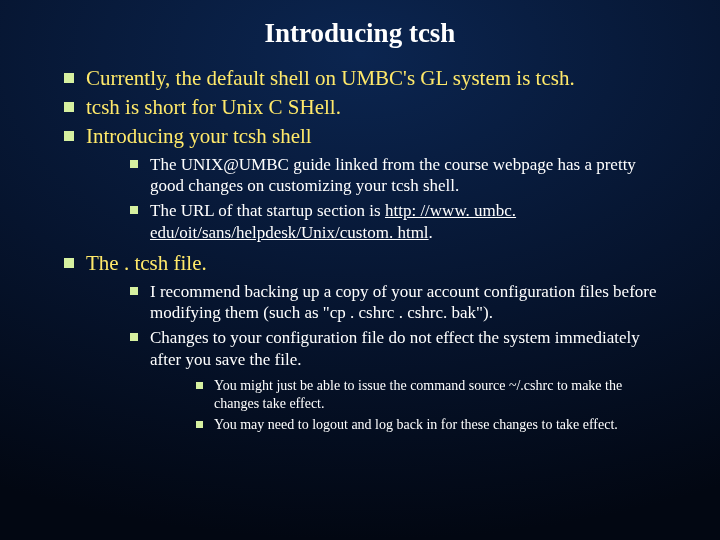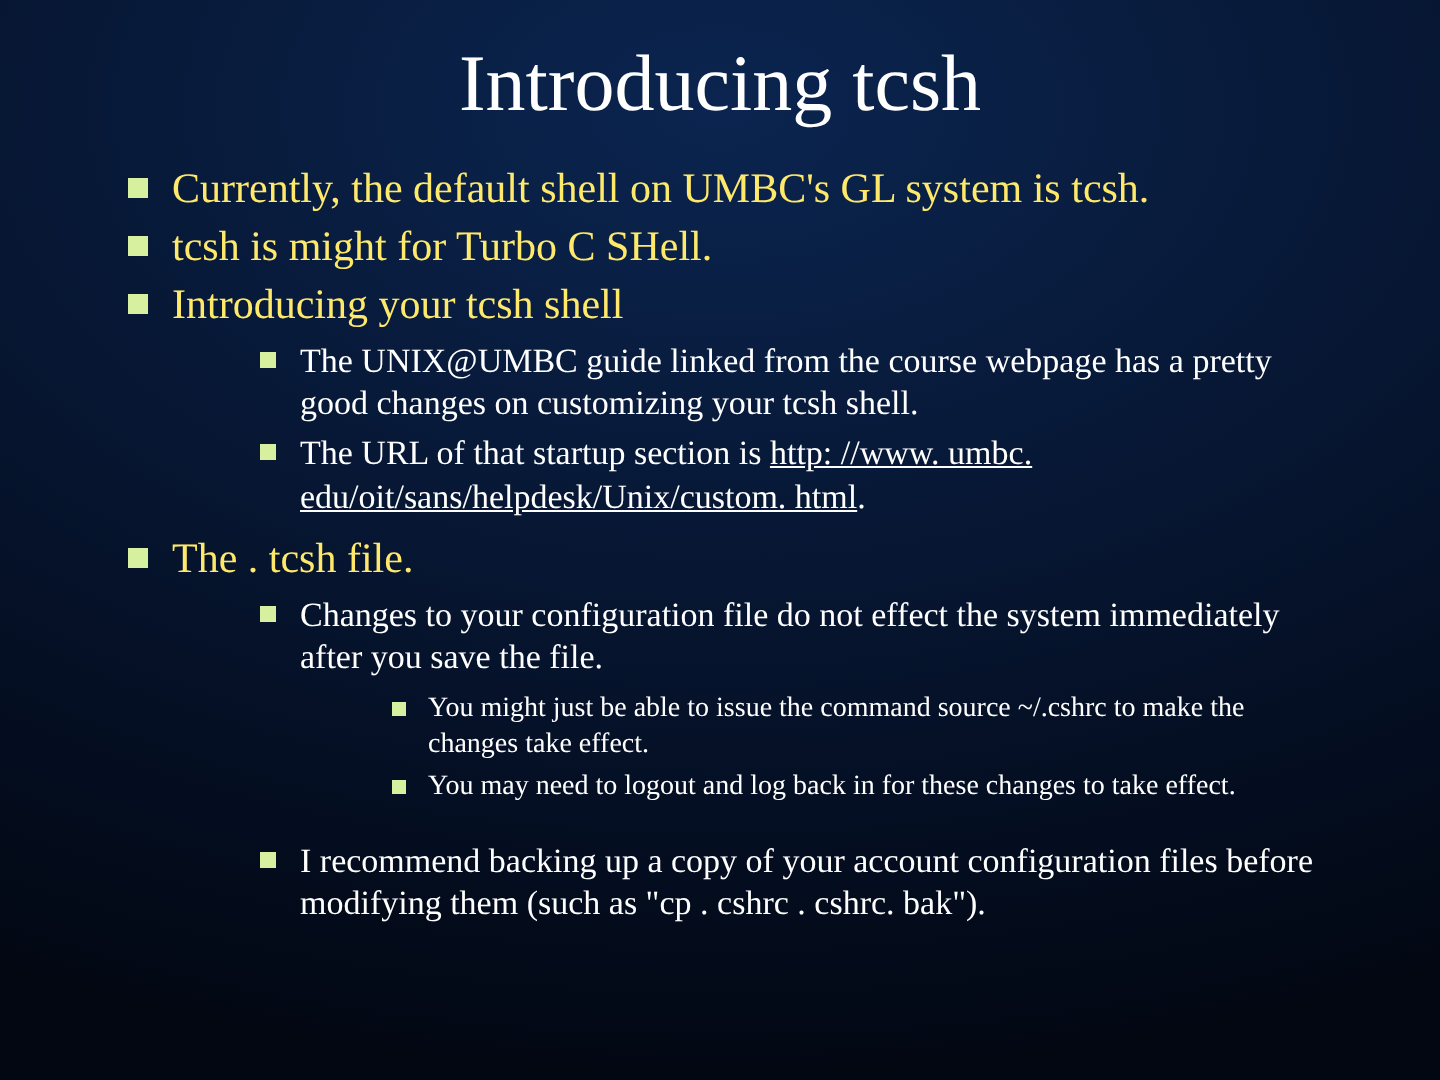--- a/index.html
+++ b/index.html
@@ -3,21 +3,21 @@
 <meta charset="utf-8">
 <style>
   html,body{margin:0;padding:0}
   body{
     width:720px;height:540px;
     background:radial-gradient(ellipse 110% 90% at 50% 10%,#0b2550 0%,#06142e 55%,#020712 100%);
     font-family:"Times New Roman",Times,serif;
     color:#fff;overflow:hidden;
   }
   .slide{padding:18px 30px 0 30px}
-  .title{font-size:40px;color:#fff;text-align:center;margin:0 0 14px 0;font-weight:400}
+  .title{font-size:27px;color:#fff;text-align:center;margin:0 0 14px 0;font-weight:700}
   ul{list-style:none;margin:16px;padding:0}
   .lvl1{padding-left:18px}
   .lvl1>li{position:relative;padding-left:22px;font-size:21px;line-height:1.28;margin-bottom:2px;color:#ffe96a}
   .lvl2{padding-left:28px;margin-top:4px;margin-bottom:6px}
   .lvl2>li{position:relative;padding-left:20px;font-size:17px;line-height:1.28;margin-bottom:3px;color:#fff}
   .lvl3{padding-left:30px;margin-top:6px}
   .lvl3>li{position:relative;padding-left:18px;font-size:14px;line-height:1.3;margin-bottom:3px;color:#fff}
   .sq{position:absolute;left:0;background:#d6f0a0}
   .lvl1>li>.sq{width:10px;height:10px;top:8px}
   .lvl2>li>.sq{width:8px;height:8px;top:6px}
@@ -25,32 +25,32 @@
   .u{text-decoration:underline}
 </style>
 </head>
 <body>
 
 <div class="slide">
   <h1 class="title">Introducing tcsh</h1>
 
   <ul class="lvl1">
     <li><span class="sq"></span><span>Currently, the default shell on UMBC's GL system is tcsh.</span></li>
-    <li><span class="sq"></span><span>tcsh is might for Turbo C SHell.</span></li>
+    <li><span class="sq"></span><span>tcsh is short for Unix C SHell.</span></li>
     <li><span class="sq"></span><span>Introducing your tcsh shell</span>
       <ul class="lvl2">
         <li><span class="sq"></span><span>The UNIX@UMBC guide linked from the course webpage has a pretty good changes on customizing your tcsh shell.</span></li>
         <li><span class="sq"></span><span>The URL of that startup section is </span><span class="u">http: //www. umbc. edu/oit/sans/helpdesk/Unix/custom. html</span><span>.</span></li>
       </ul>
     </li>
     <li><span class="sq"></span><span>The . tcsh file.</span>
       <ul class="lvl2">
+        <li><span class="sq"></span><span>I recommend backing up a copy of your account configuration files before modifying them (such as "cp . cshrc . cshrc. bak").</span></li>
         <li><span class="sq"></span><span>Changes to your configuration file do not effect the system immediately after you save the file.</span>
           <ul class="lvl3">
             <li><span class="sq"></span><span>You might just be able to issue the command source ~/.cshrc to make the changes take effect.</span></li>
             <li><span class="sq"></span><span>You may need to logout and log back in for these changes to take effect.</span></li>
           </ul>
         </li>
-        <li><span class="sq"></span><span>I recommend backing up a copy of your account configuration files before modifying them (such as "cp . cshrc . cshrc. bak").</span></li>
       </ul>
     </li>
   </ul>
 </div>
 
 </body></html>

